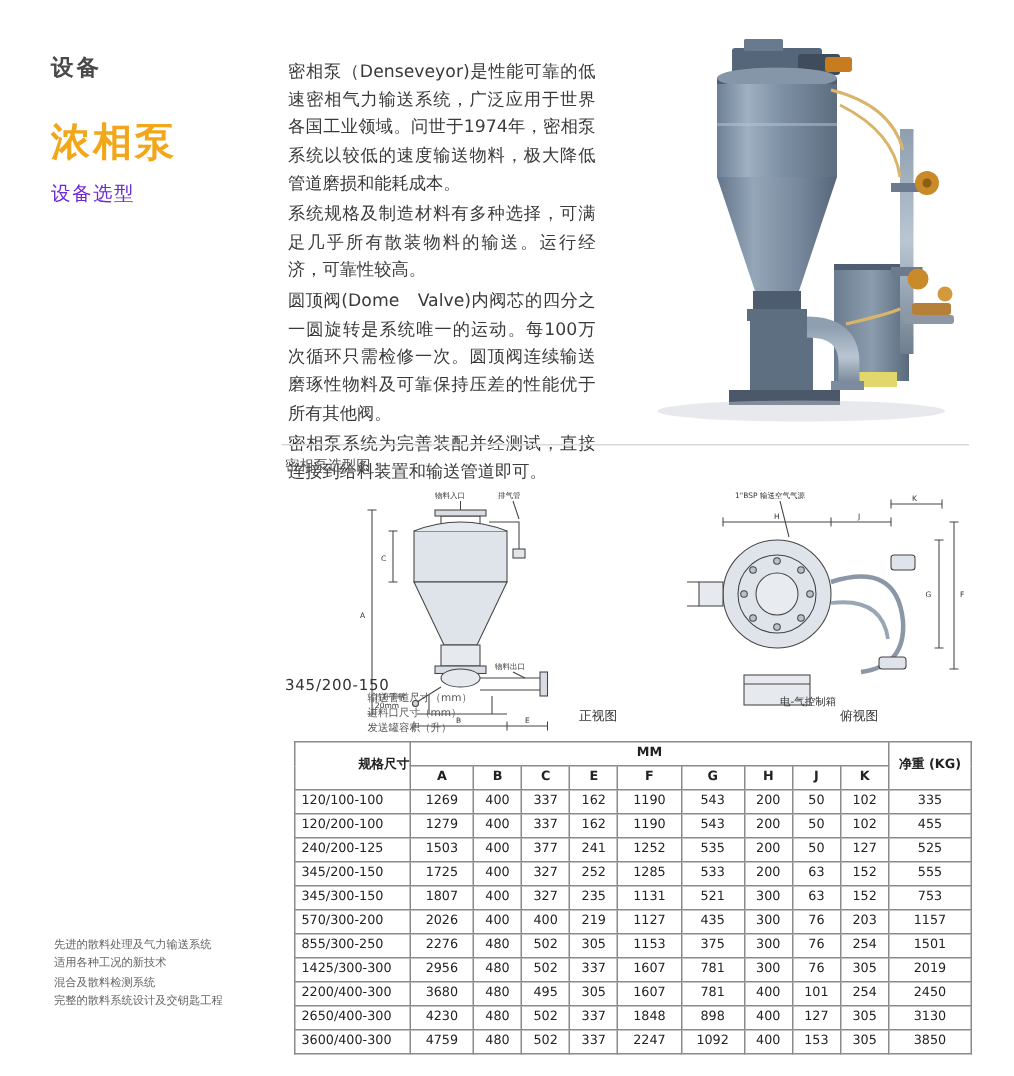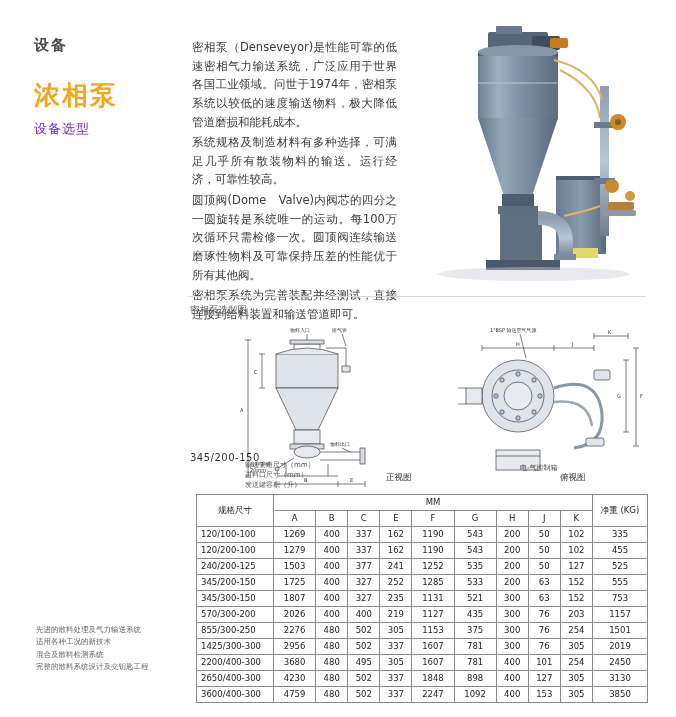--- a/index.html
+++ b/index.html
@@ -142,25 +142,26 @@
   }
   table.spec th, table.spec td {
     border: 1px solid #8a8a8a;
     text-align: center;
     padding: 1px 0;
     height: 13px;
     line-height: 11px;
   }
   table.spec thead th {
     background: #ffffff;
-    font-weight: normal;
+    font-weight: bold;
   }
   table.spec .hdr-model {
     width: 76px;
     font-size: 8.5px;
+    text-align: right;
   }
   table.spec .hdr-net {
     width: 54px;
   }
   table.spec td.model {
     text-align: left;
     padding-left: 4px;
     font-size: 8.5px;
     margin-left: 21px;
   }

